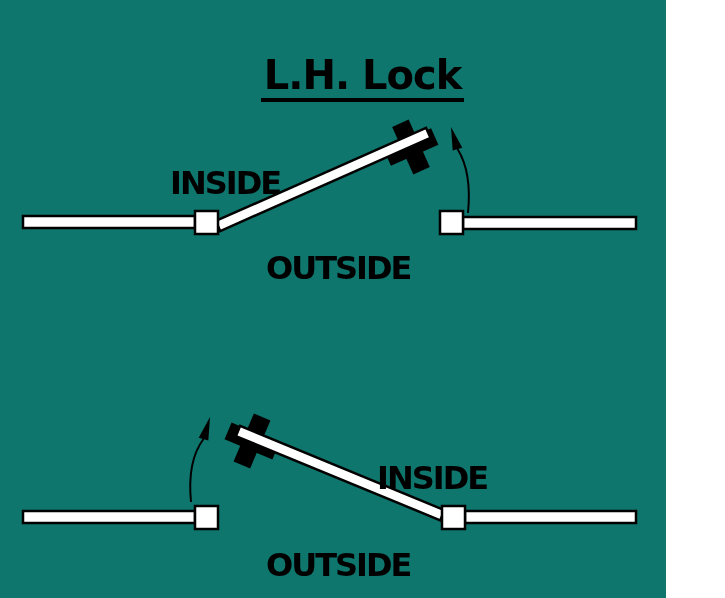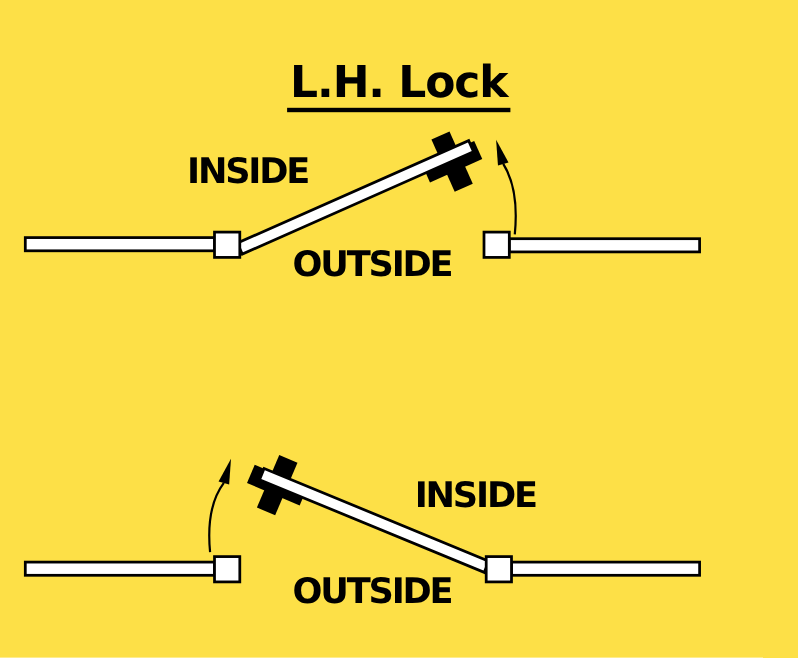--- a/index.html
+++ b/index.html
@@ -2,23 +2,23 @@
 <html><head>
 <meta charset="utf-8">
 <style>
   html, body {
     margin: 0;
     padding: 0;
     background: #ffffff;
   }
   .canvas {
     position: relative;
-    width: 725px;
+    width: 666px;
     height: 598px;
-    background: #fde047;
+    background: #0f766e;
     overflow: hidden;
     font-family: "DejaVu Sans", "Liberation Sans", sans-serif;
     color: #000000;
   }
   .shapes {
     position: absolute;
     left: 0;
     top: 0;
   }
   .title {
@@ -38,20 +38,21 @@
     padding: 0 3px 3px 3px;
   }
   .side-label {
     position: absolute;
     font-size: 32px;
     font-weight: bold;
     letter-spacing: -2px;
     line-height: 1;
     color: #000000;
     white-space: nowrap;
+    margin-top: 28px;
   }
 </style>
 </head>
 <body>
 
 <div class="canvas">
 
   <svg class="shapes" width="725" height="598" viewBox="0 0 725 598">
 
     <g>

